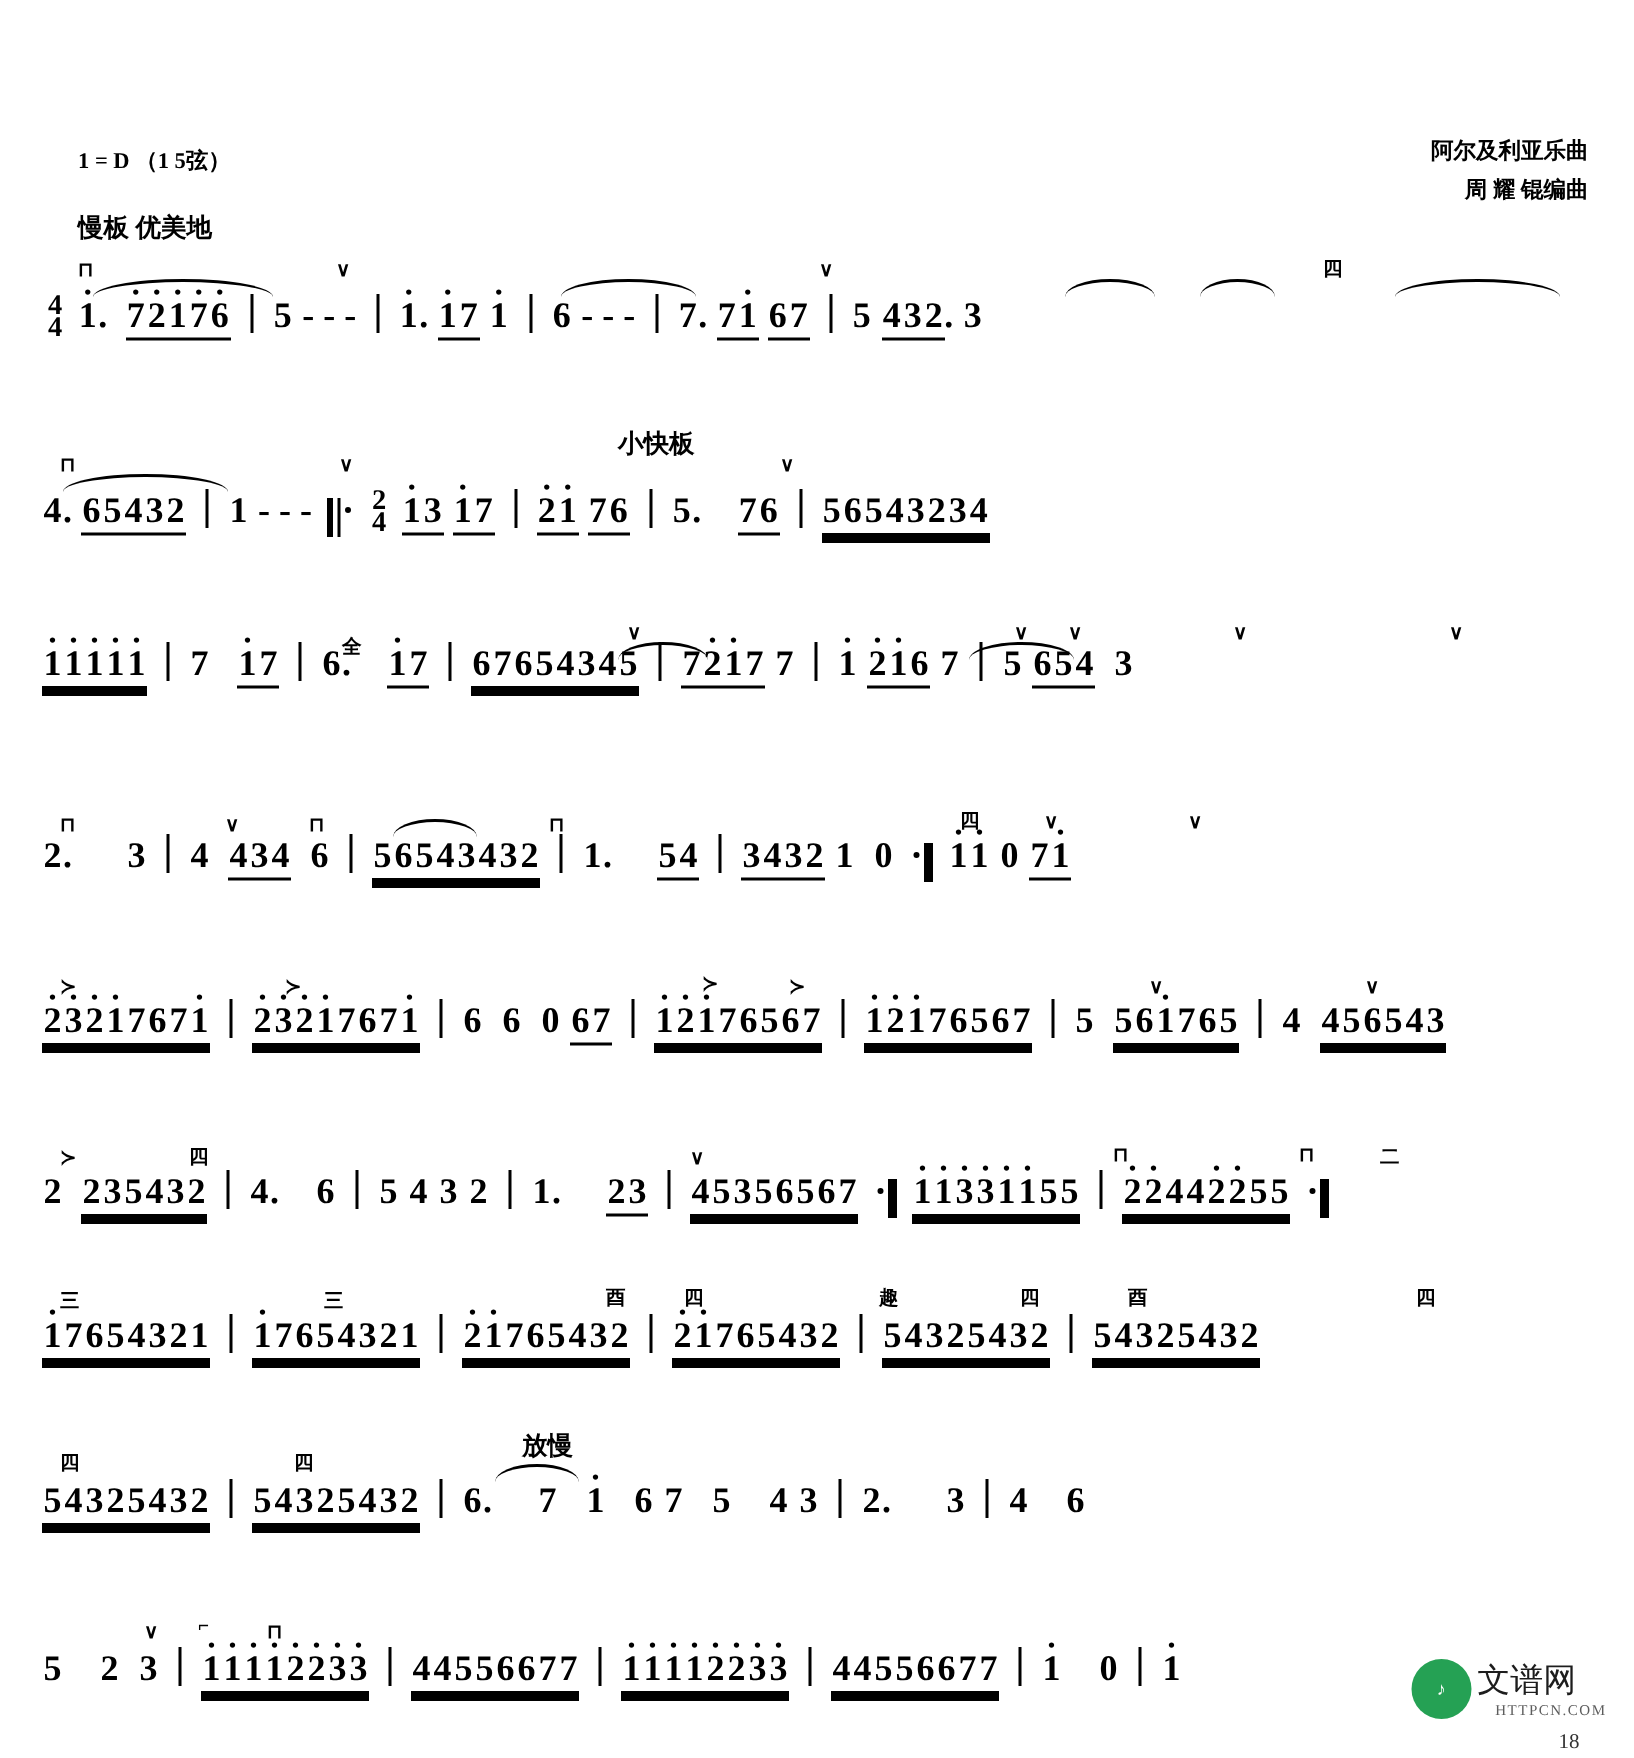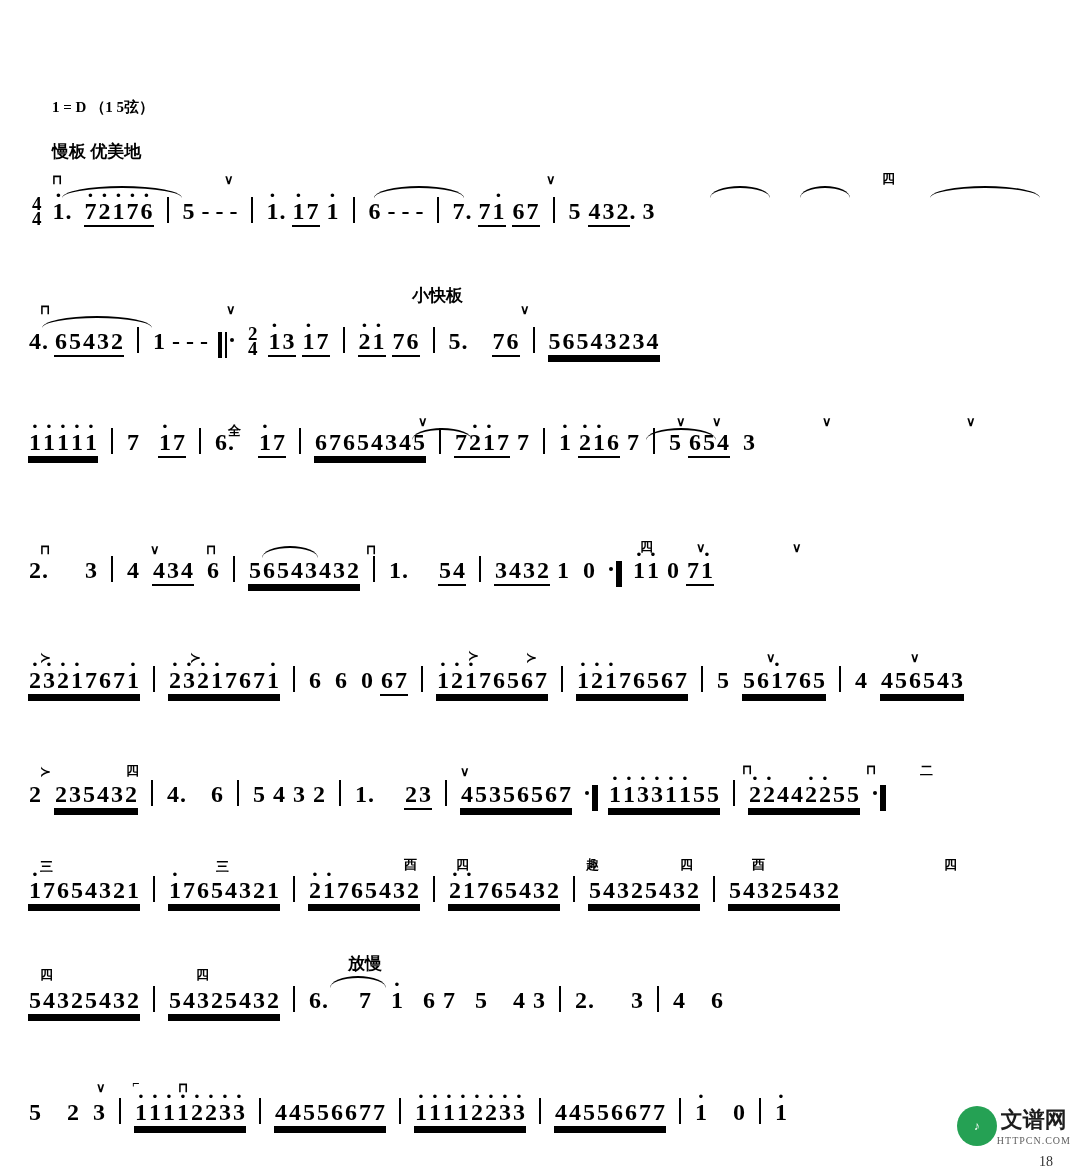--- a/index.html
+++ b/index.html
@@ -88,35 +88,39 @@
   .footer-logo{
     position:absolute;right:18px;bottom:26px;
     display:flex;align-items:center;
     opacity:.95;
   }
   .logo-circle{
     width:40px;height:40px;border-radius:50%;
     background:#1a9c4b;color:#fff;
     font-size:12px;line-height:40px;text-align:center;font-weight:bold;
   }
-  .logo-text{margin-left:4px;font-size:22px;font-weight:bold;color:#111;}
-  .logo-sub{font-size:10px;color:#555;margin-left:0;letter-spacing:1px;}
+  .logo-text{margin-left:4px;font-size:22px;font-weight:normal;color:#111;}
+  .logo-sub{font-size:10px;color:#555;margin-left:16px;letter-spacing:1px;}
   .pagenum{
     position:absolute;right:36px;bottom:2px;font-size:14px;color:#333;
   }
 </style>
 </head>
 <body>
 
 <div class="page">
 
 
   <div class="key-sig">1 = D （1  5弦）</div>
   <div class="tempo-mark">慢板 优美地</div>
 
+  <div class="credits">
+    <div>阿尔及利亚乐曲</div>
+    <div>周    耀    锟编曲</div>
+  </div>
 
   <div class="section-mark" style="left:412px;top:284px;font-family:Liberation Mono, monospace;">小快板</div>
   <div class="section-mark" style="left:348px;top:952px;">放慢</div>
 
   <div class="staff" style="top:196px;">
     <span class="timesig"><span>4</span><span>4</span></span>
     <span class="n dotup">1</span><span style="letter-spacing:6px">.</span>
     <span class="n und1 dotup">7</span><span class="n und1 dotup">2</span><span class="n und1 dotup">1</span><span class="n und1 dotup">7</span><span class="n und1 dotup">6</span>
     <span class="bar"></span>
     <span class="n">5</span>&nbsp;<span>-</span>&nbsp;<span>-</span>&nbsp;<span>-</span>

